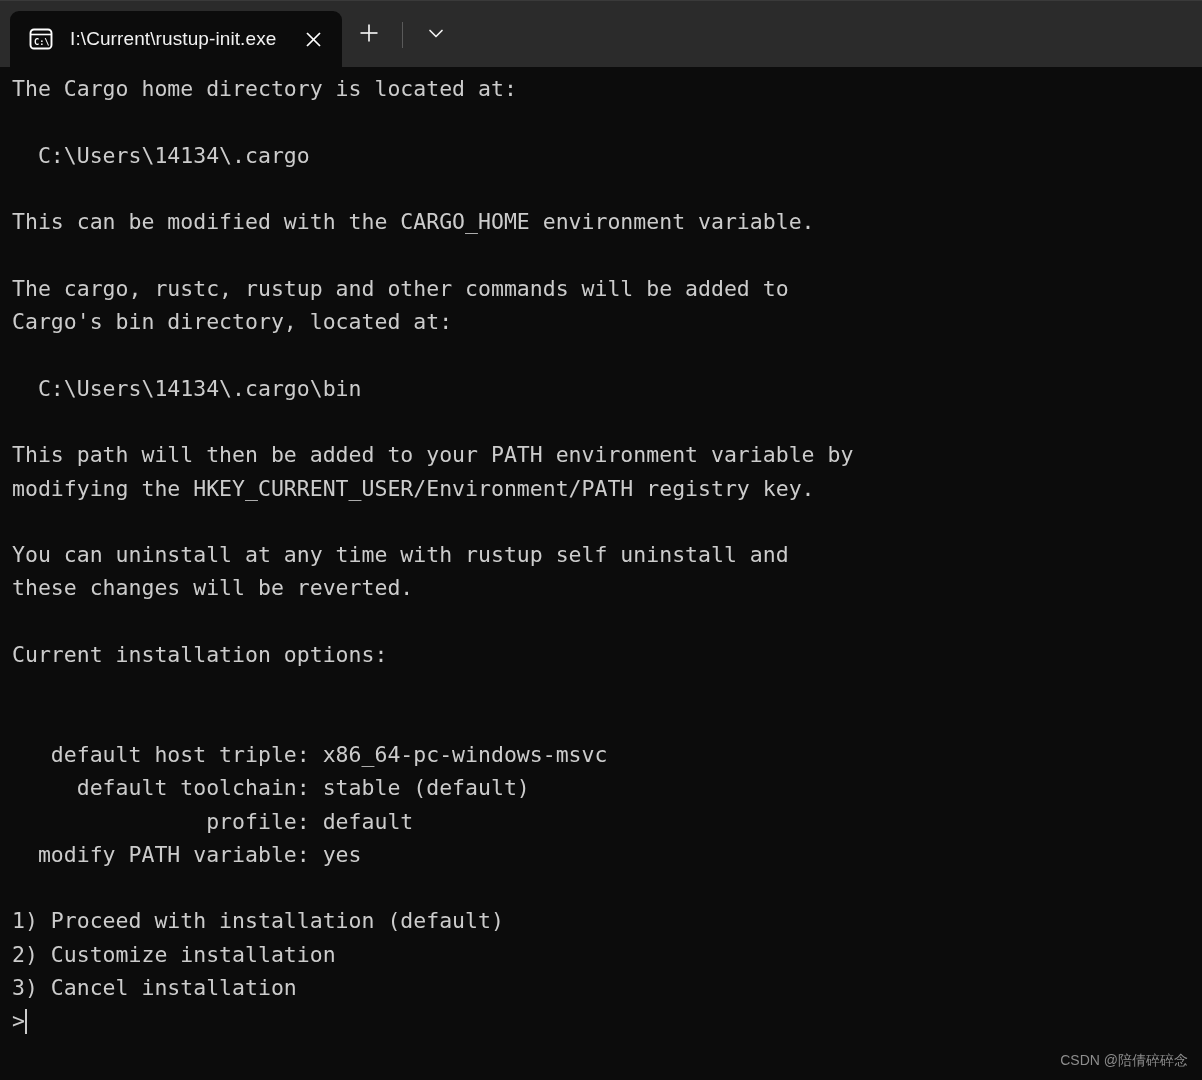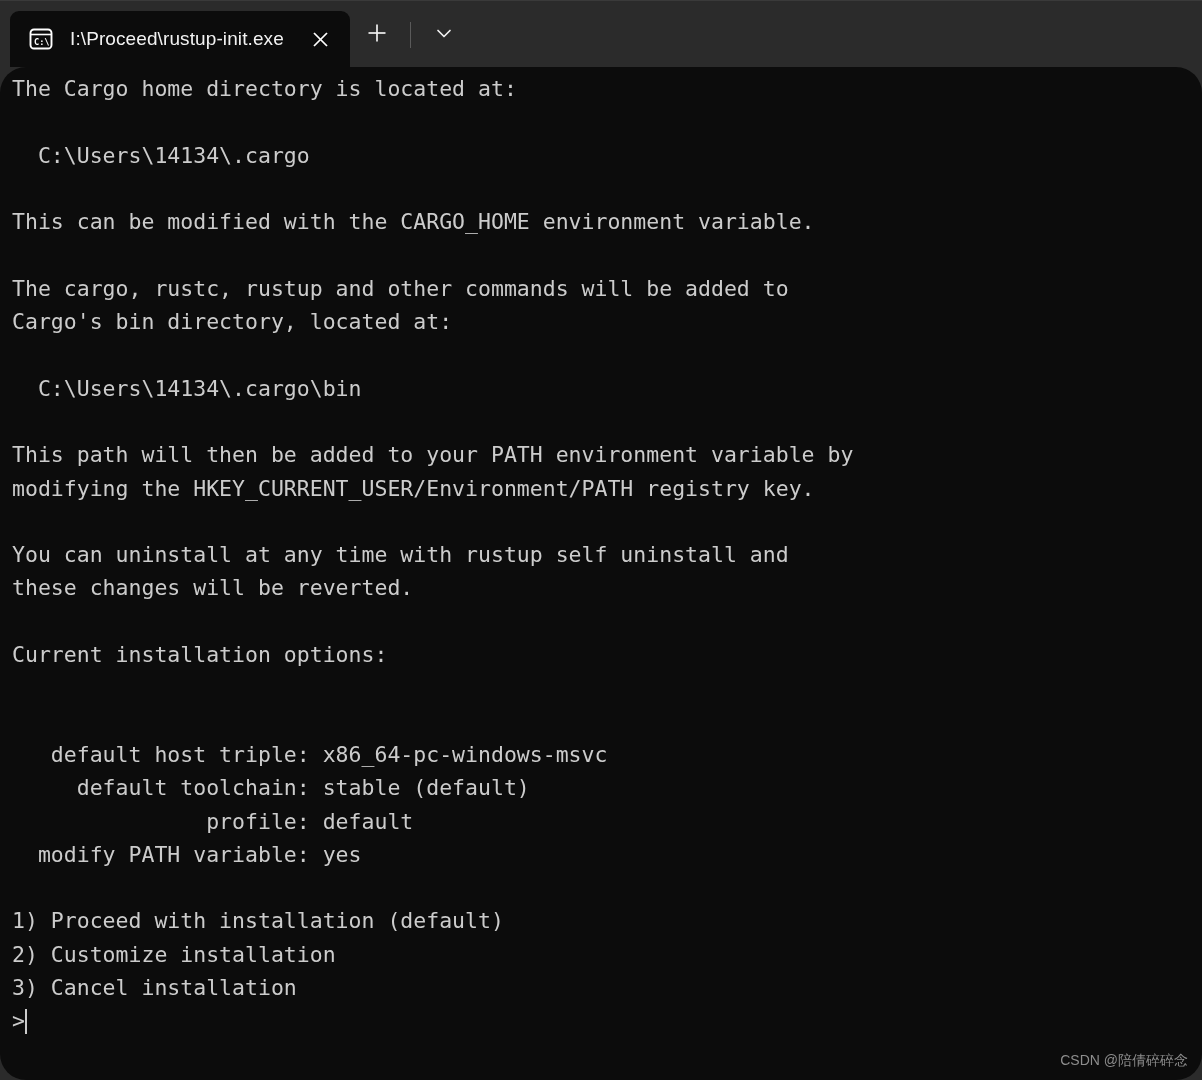--- a/index.html
+++ b/index.html
@@ -110,21 +110,20 @@
 
   
   .terminal {
     position: absolute;
     left: 0;
     top: 67px;
     width: 1202px;
     height: 1013px;
     background: #0c0c0c;
     overflow: hidden;
-    border-radius: 26px;
   }
 
   .term-text {
     position: absolute;
     left: 12px;
     top: 5px;
     margin: 0;
     color: #cccccc;
     font-family: "DejaVu Sans Mono", monospace;
     font-size: 21.5px;
@@ -161,21 +160,21 @@
 
     <div class="tabstrip">
       <div class="tab">
         <span class="tab-icon">
           <svg width="26" height="26" viewBox="0 0 26 26" aria-hidden="true">
             <rect x="2.5" y="3.5" width="21" height="19" rx="3.5" ry="3.5" fill="none" stroke="#ffffff" stroke-width="1.9"></rect>
             <line x1="2.5" y1="8.5" x2="23.5" y2="8.5" stroke="#ffffff" stroke-width="1.6"></line>
             <text x="6" y="18.6" fill="#ffffff" font-family="DejaVu Sans Mono, monospace" font-size="8.6" font-weight="bold">C:\</text>
           </svg>
         </span>
-        <span class="tab-title">I:\Proceed\rustup-init.exe</span>
+        <span class="tab-title">I:\Current\rustup-init.exe</span>
         <span class="tab-close">
           <svg width="19" height="19" viewBox="0 0 19 19" aria-hidden="true">
             <line x1="3" y1="3" x2="16" y2="16" stroke="#ffffff" stroke-width="1.7"></line>
             <line x1="16" y1="3" x2="3" y2="16" stroke="#ffffff" stroke-width="1.7"></line>
           </svg>
         </span>
       </div>
     </div>
 
     <div class="titlebar-actions">

